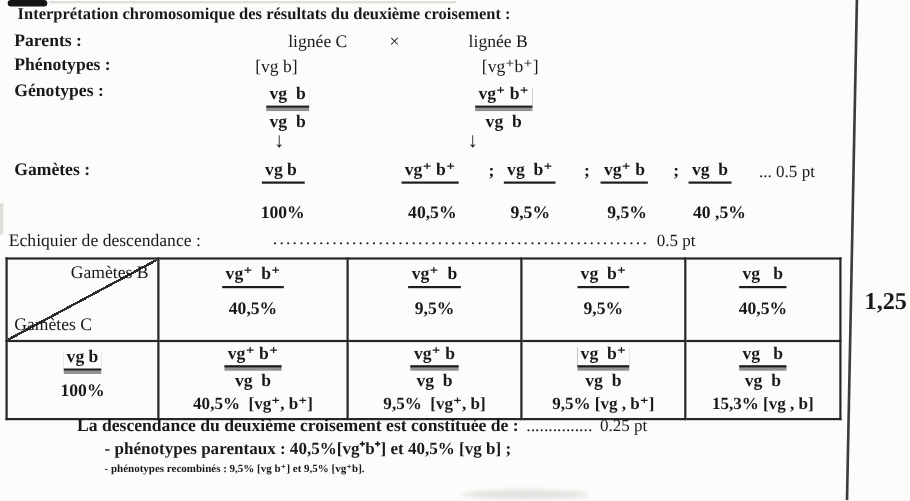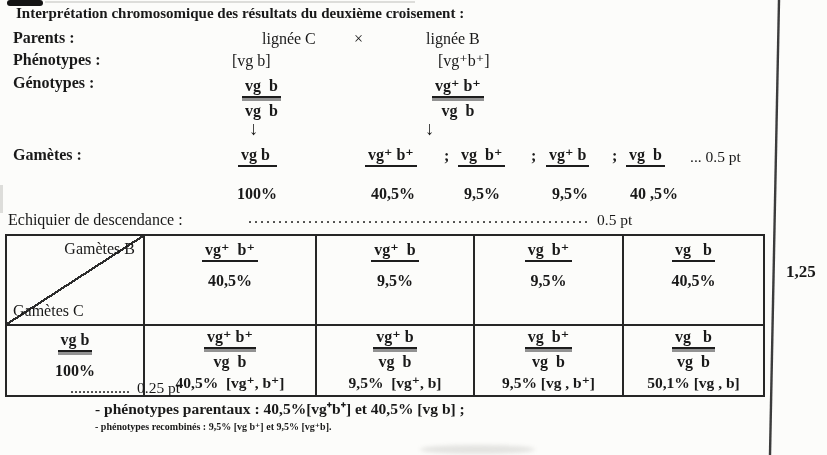--- a/index.html
+++ b/index.html
@@ -92,21 +92,21 @@
 
 <table class="grid abs" style="left:5px; top:234px;">
   <colgroup>
     <col style="width:138px">
       <col style="width:172px">
       <col style="width:158px">
       <col style="width:149px">
       <col style="width:141px">
   </colgroup>
   <tbody>
-      <tr style="height:90px;padding-left:28px;">
+      <tr style="height:75px;padding-left:28px;">
     <td class="corner">
       <div class="diag"></div>
       <span class="corner-b">Gamètes B</span>
       <span class="corner-c">Gamètes C</span>
     </td>
     <td>
       <div class="hg"><span class="u1 pre b">vg⁺  b⁺</span></div>
       <div class="hp b">40,5%</div>
     </td>
     <td>
@@ -153,35 +153,36 @@
         </div>
         <div class="res b pre">9,5% [vg , b⁺]</div>
       </div>
     </td>
     <td>
       <div class="cellflex">
         <div class="frac b">
           <span class="u2 pre">vg   b</span>
           <span class="bot pre">vg  b</span>
         </div>
-        <div class="res b pre">50,1% [vg , b]</div>
+        <div class="res b pre">15,3% [vg , b]</div>
       </div>
     </td>
   </tr>
 </tbody>
   </table>
 
 <div class="abs" style="left:70px; top:379px; display:flex; gap:7px;">
+  <span class="b">La descendance du deuxième croisement est constituée de :</span>
   <span>...............</span>
   <span style="font-size:15.5px;">0.25 pt</span>
 </div>
 <div class="abs b" style="left:95px; top:400px; font-size:15.5px;font-family:Liberation Serif, serif;">- phénotypes parentaux : 40,5%[vg⁺b⁺] et 40,5% [vg b] ;</div>
 <div class="abs b" style="left:95px; top:421px; font-size:10px;">- phénotypes recombinés : 9,5% [vg b⁺] et 9,5%  [vg⁺b].</div>
 
-<div class="abs b" style="left:786px; top:262px; font-size:17px;">1,25</div>
+<div class="abs b" style="left:786px; top:262px; font-size:22px;">1,25</div>
 
 <svg class="overlay" width="827" height="455" viewBox="0 0 827 455">
   <line x1="779" y1="0" x2="770" y2="455" stroke="#3c3c3c" stroke-width="2.4"></line>
 </svg>
 <div class="blob" style="left:7px; top:0; width:36px; height:6px;"></div>
 <div class="streak" style="left:45px; top:1px; width:370px; height:2px;"></div>
 <div class="streak" style="left:0; top:185px; width:3px; height:28px;"></div>
 <div class="smudge" style="left:420px; top:445px; width:115px; height:9px;"></div>
 
 </body></html>

